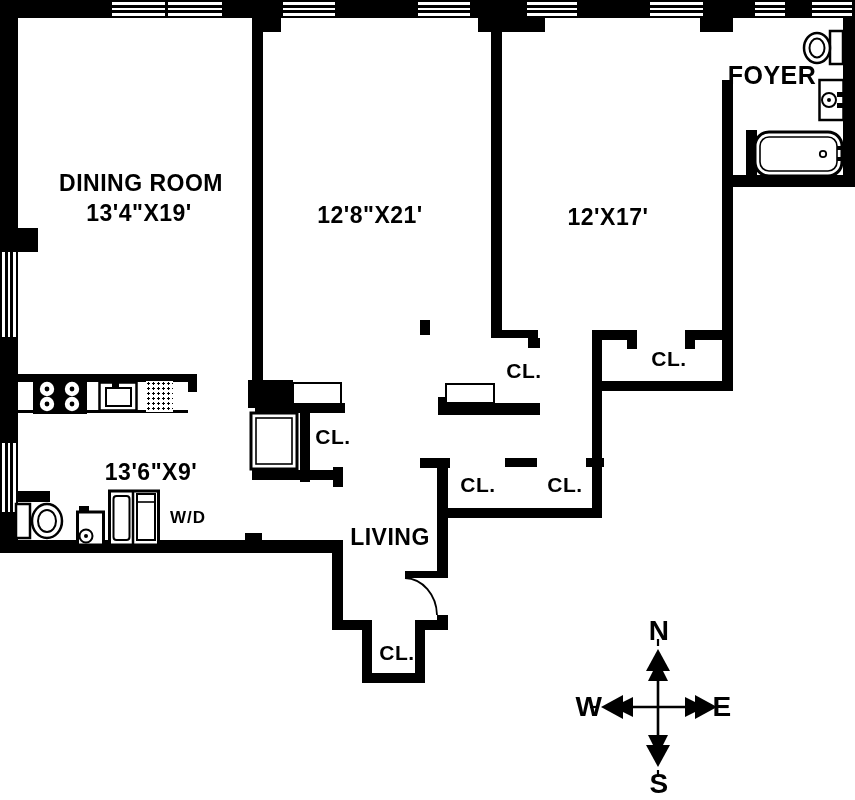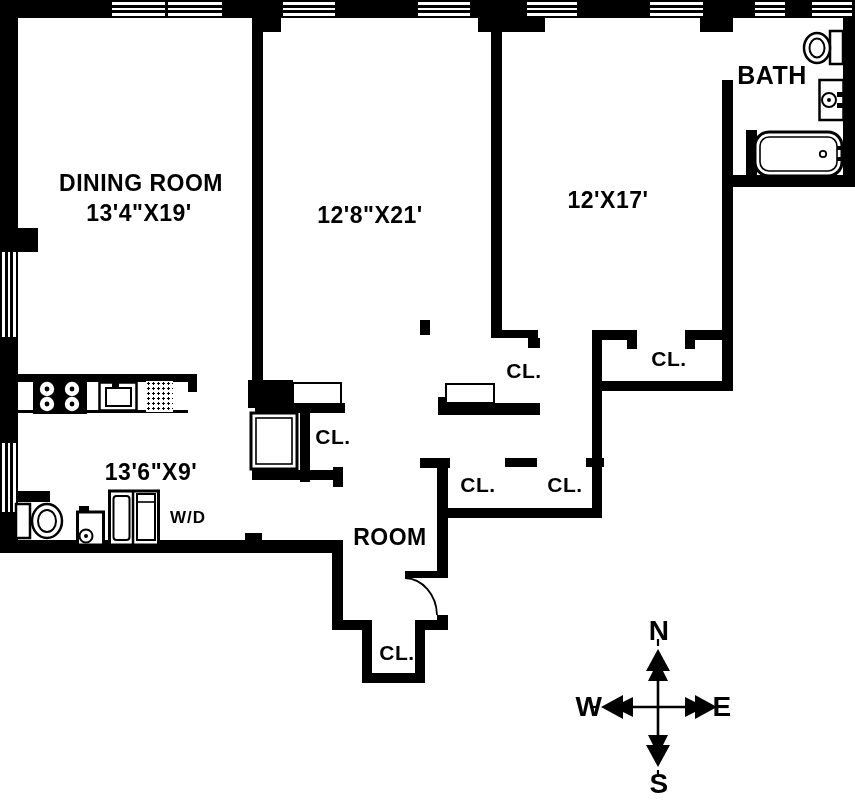--- a/index.html
+++ b/index.html
@@ -189,24 +189,24 @@
     <rect x="1.5" y="4" width="49" height="54" fill="#fff" stroke="#000" stroke-width="3"></rect>
     <line x1="25" y1="4" x2="25" y2="58" stroke="#000" stroke-width="2.5"></line>
     <rect x="5.5" y="9" width="16" height="44" rx="3" fill="none" stroke="#000" stroke-width="2"></rect>
     <rect x="29" y="7" width="18" height="46" fill="none" stroke="#000" stroke-width="2"></rect>
     <line x1="29" y1="15" x2="47" y2="15" stroke="#000" stroke-width="1.6"></line>
   </svg>
 
   <div class="label room" style="left:141px;top:183px">DINING ROOM</div>
   <div class="label room" style="left:139px;top:213px">13'4"X19'</div>
   <div class="label room" style="left:370px;top:215px">12'8"X21'</div>
-  <div class="label room" style="left:608px;top:200px">12'X17'</div>
-  <div class="label room" style="font-size:25px;left:772px;top:75px">BATH</div>
+  <div class="label room" style="left:608px;top:217px">12'X17'</div>
+  <div class="label room" style="font-size:25px;left:772px;top:75px">FOYER</div>
   <div class="label room" style="left:151px;top:472px">13'6"X9'</div>
-  <div class="label room" style="left:390px;top:537px">ROOM</div>
+  <div class="label room" style="left:390px;top:537px">LIVING</div>
   <div class="label wd" style="left:188px;top:518px">W/D</div>
 
   <div class="label cl" style="left:524px;top:371px">CL.</div>
   <div class="label cl" style="left:333px;top:437px">CL.</div>
   <div class="label cl" style="left:478px;top:485px">CL.</div>
   <div class="label cl" style="left:565px;top:485px">CL.</div>
   <div class="label cl" style="left:669px;top:359px">CL.</div>
   <div class="label cl" style="left:397px;top:653px">CL.</div>
 
   <svg style="left:575px;top:615px" width="170" height="185" viewBox="0 0 170 185">

